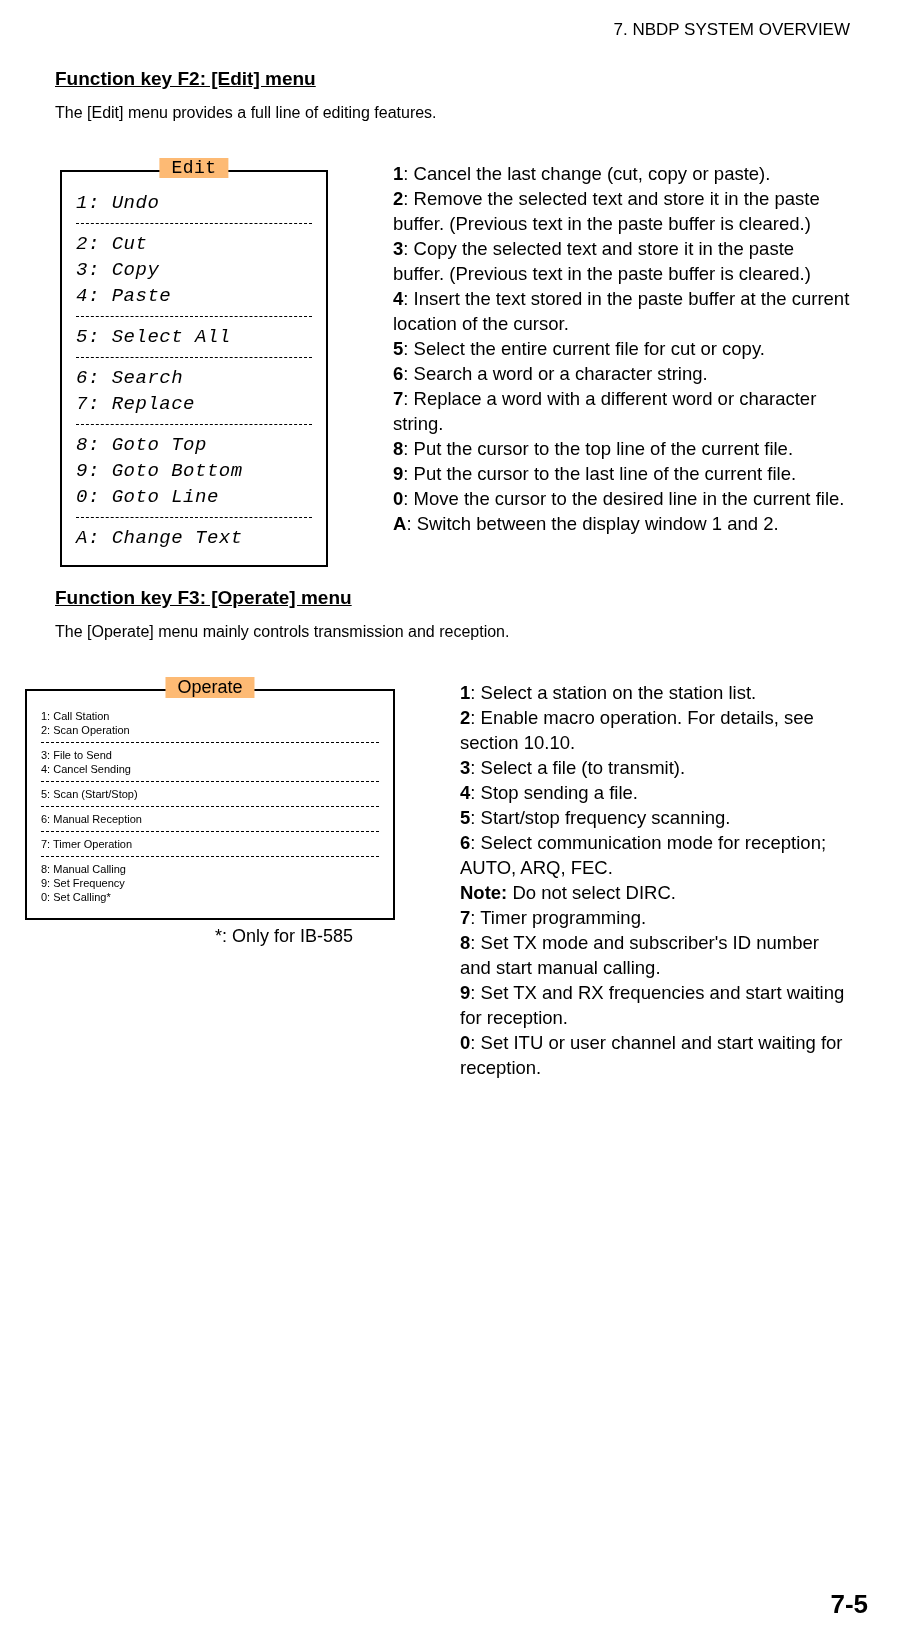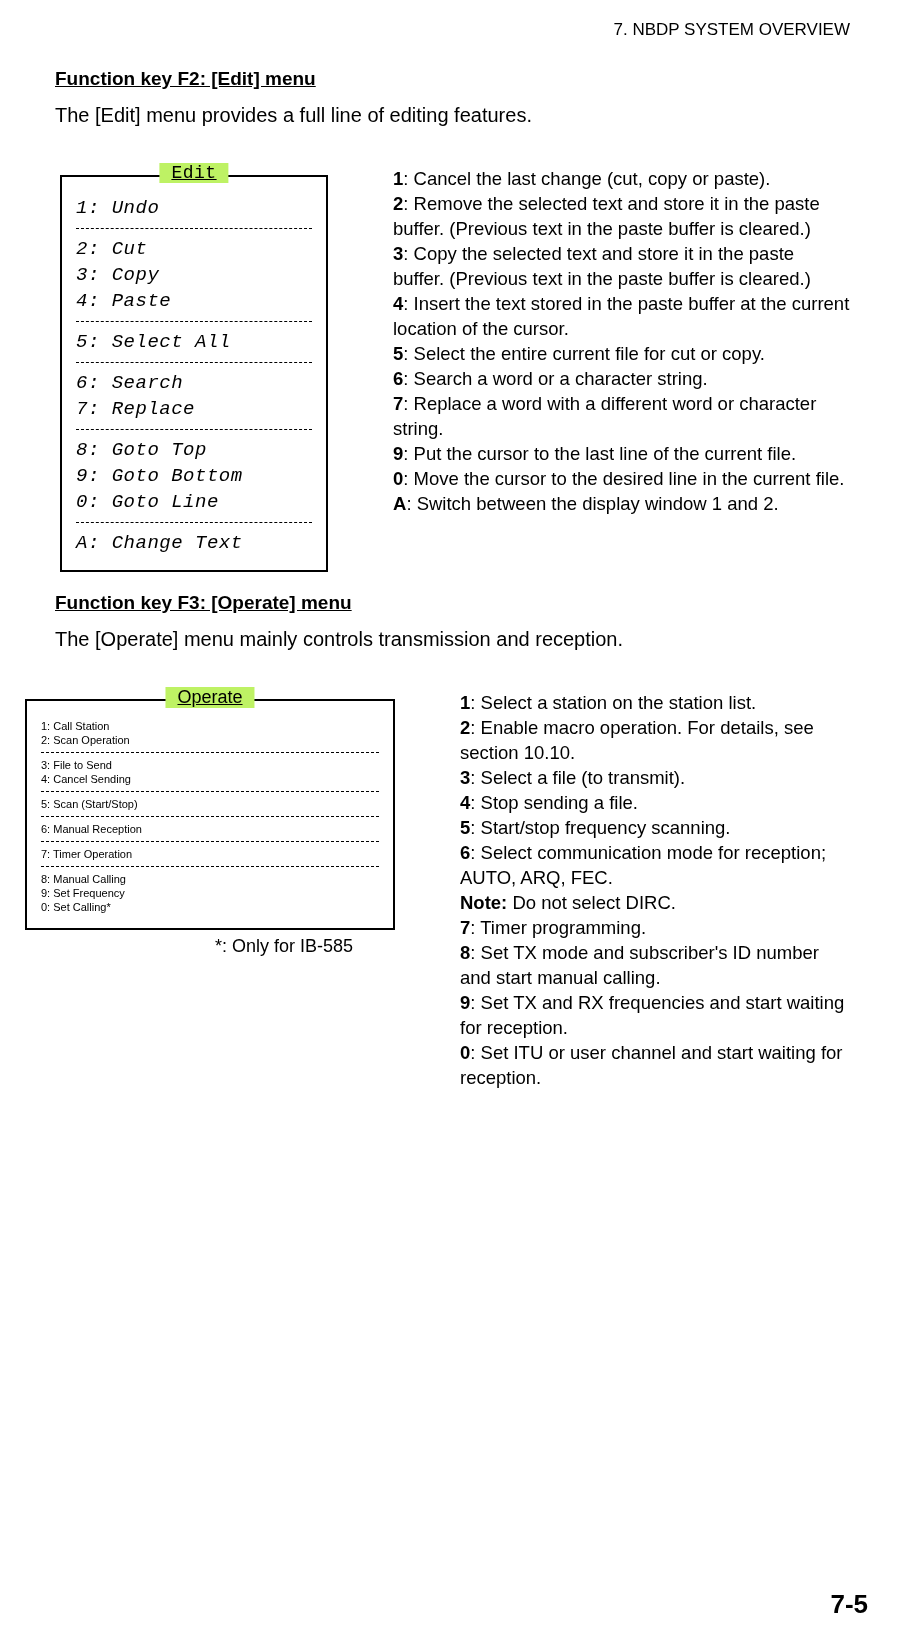--- a/index.html
+++ b/index.html
@@ -21,21 +21,21 @@
   font-size: 17px;
   margin-bottom: 28px;
 }
 .section-heading {
   font-weight: bold;
   text-decoration: underline;
   font-size: 19px;
   margin: 0 0 14px 0;
 }
 .intro {
-  font-size: 20px;
+  font-size: 16px;
   margin: 0 0 40px 0;
 }
 .row {
   display: flex;
   align-items: flex-start;
   gap: 65px;
   margin-bottom: 20px;
 }
 .boxcol {
   flex: 0 0 auto;
@@ -55,24 +55,23 @@
   width: 268px;
   box-sizing: border-box;
   margin-left: 5px;
   margin-top: 8px;
 }
 .menu-box .legend {
   position: absolute;
   top: -14px;
   left: 50%;
   transform: translateX(-50%);
-  background: #bef264;
+  background: #fdba74;
   padding: 0 12px;
   font-size: 18px;
-  text-decoration: underline;
 }
 .menu-edit .legend {
   font-family: "Courier New", monospace;
   letter-spacing: 0.5px;
 }
 .menu-edit .mitem {
   font-family: "Courier New", monospace;
   font-size: 19px;
   letter-spacing: 0.5px;
   padding: 2px 0;
@@ -139,20 +138,21 @@
       </div>
     </div>
     <div class="desccol">
         <span class="item"><span class="k">1</span>: Cancel the last change (cut, copy or paste).</span>
         <span class="item"><span class="k">2</span>: Remove the selected text and store it in the paste buffer. (Previous text in the paste buffer is cleared.)</span>
         <span class="item"><span class="k">3</span>: Copy the selected text and store it in the paste buffer. (Previous text in the paste buffer is cleared.)</span>
         <span class="item"><span class="k">4</span>: Insert the text stored in the paste buffer at the current location of the cursor.</span>
         <span class="item"><span class="k">5</span>: Select the entire current file for cut or copy.</span>
         <span class="item"><span class="k">6</span>: Search a word or a character string.</span>
         <span class="item"><span class="k">7</span>: Replace a word with a different word or character string.</span>
+        <span class="item"><span class="k">8</span>: Put the cursor to the top line of the current file.</span>
         <span class="item"><span class="k">9</span>: Put the cursor to the last line of the current file.</span>
         <span class="item"><span class="k">0</span>: Move the cursor to the desired line in the current file.</span>
         <span class="item"><span class="k">A</span>: Switch between the display window 1 and 2.</span>
       </div>
   </div>
 
   <div class="section-heading">Function key F3: [Operate] menu</div>
   <p class="intro">The [Operate] menu mainly controls transmission and reception.</p>
 
   <div class="row" style="">

